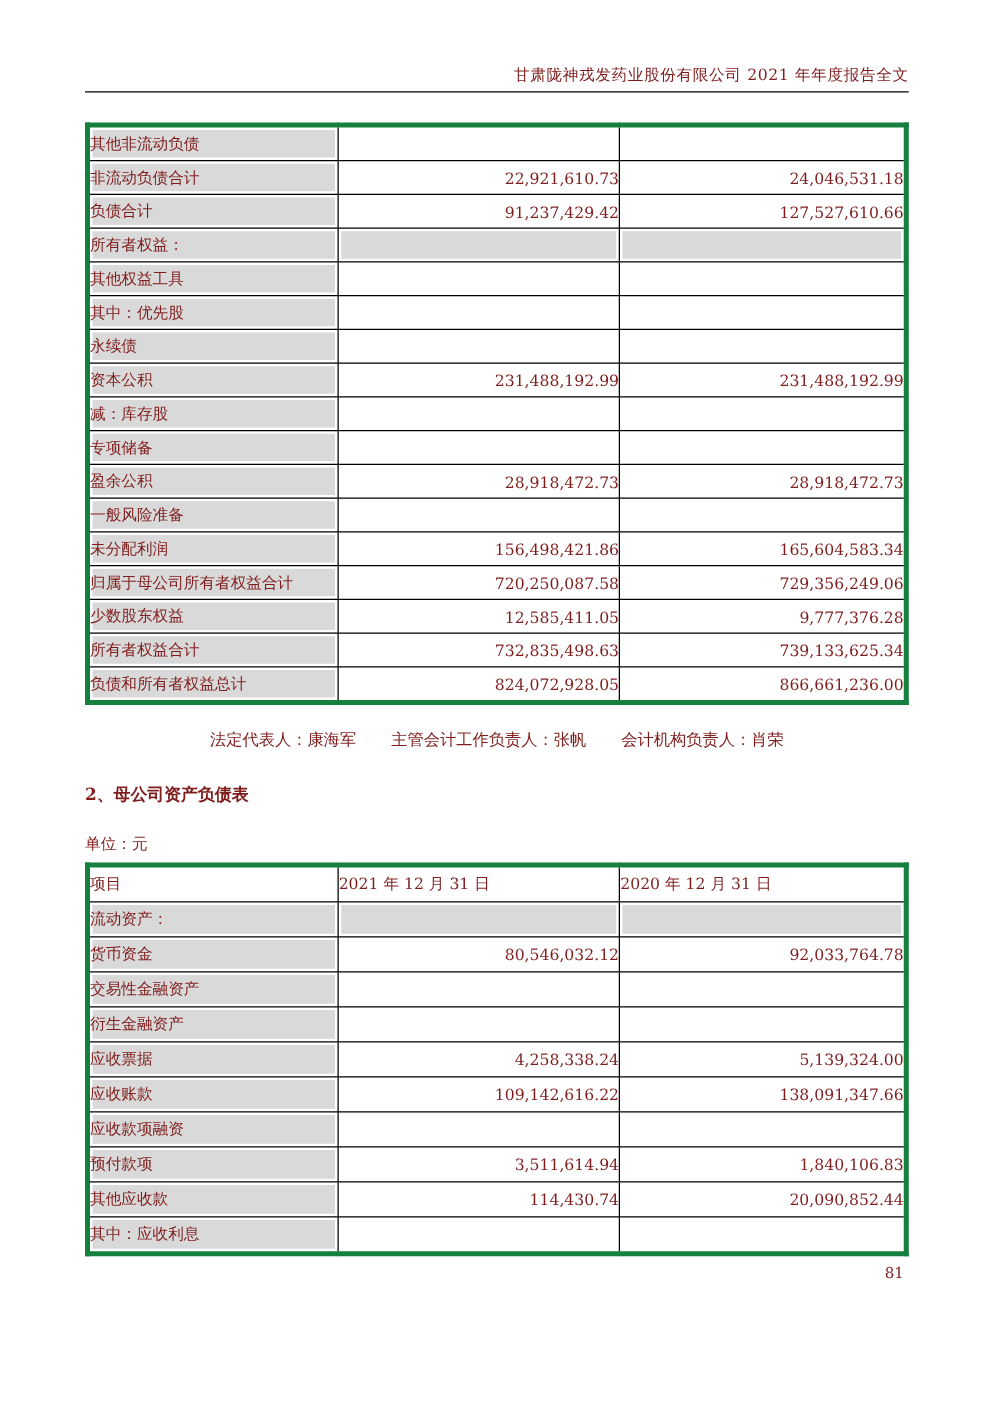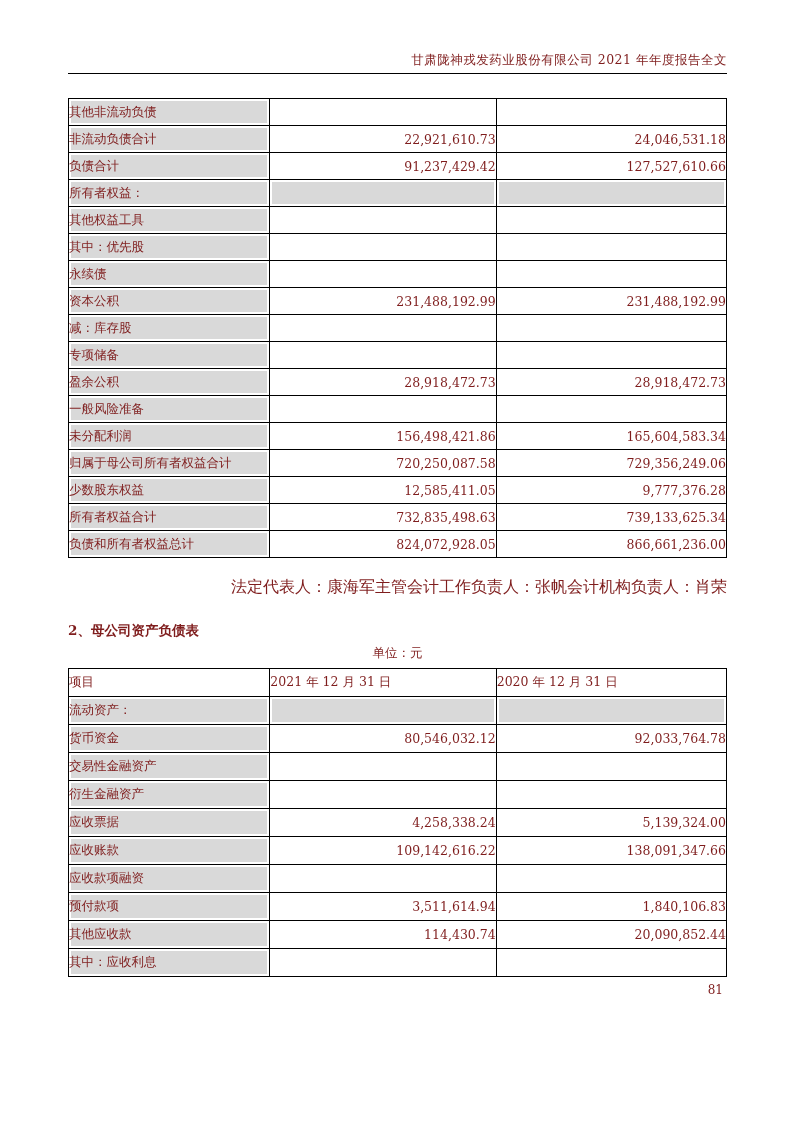--- a/index.html
+++ b/index.html
@@ -27,21 +27,21 @@
   }
   .header-rule {
     border: none;
     border-top: 1.6px solid #000;
     margin: 5px 0 0 0;
   }
   table.fin-table {
     width: 659px;
     border-collapse: collapse;
     table-layout: fixed;
-    border: 1px solid #15803d;
+    border: 4px solid #15803d;
   }
   #table1 { margin-top: 24px; }
   #table2 { margin-top: 7px; }
   table.fin-table col.c1 { width: 30.6%; }
   table.fin-table col.c2 { width: 34.4%; }
   table.fin-table col.c3 { width: 35.0%; }
   table.fin-table td, table.fin-table th {
     border: 1px solid #000;
     font-size: 12.5px;
     font-weight: normal;
@@ -68,33 +68,34 @@
     text-align: left;
     background: #ffffff;
   }
   .ind0 { padding-left: 6px; }
   .ind1 { padding-left: 31px; }
   .ind2 { padding-left: 44px; }
   .ind3 { padding-left: 64px; }
   .sign-row {
     margin-top: 21px;
     display: flex;
-    justify-content: flex-end;
-    font-size: 16px;
+    justify-content: center;
+    font-size: 13px;
     line-height: 16px;
+    gap: 28px;
   }
   .section-title {
     margin: 26px 0 0 0;
     font-size: 13.5px;
     font-weight: bold;
     line-height: 18px;
   }
   .unit-label {
-    margin-top: 6px;
-    text-align: center;
+    margin-top: 22px;
+    text-align: left;
     font-size: 12.5px;
     line-height: 16px;
   }
   .page-number {
     margin-top: 6px;
     text-align: right;
     font-size: 12px;
     padding-right: 4px;
   }
 </style>

